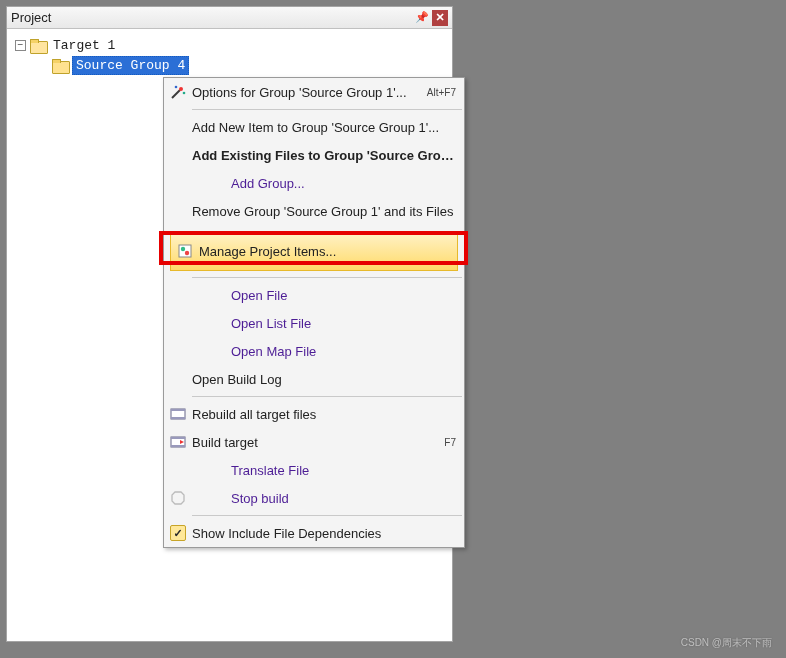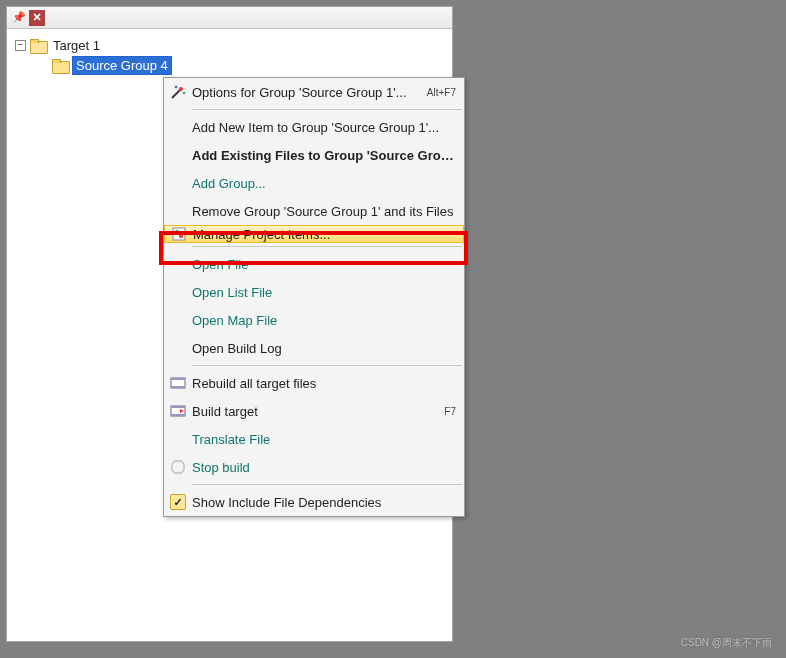--- a/index.html
+++ b/index.html
@@ -80,20 +80,21 @@
     background:#ffe290; border:1px solid #bfa22b; border-radius: 1px;
   }
   .folder-icon.project::before{ background:#ffe5a0; }
   .folder-icon::after{
     content:""; position:absolute; left:0; top:0; width:7px; height:3px;
     background:#f5d268; border:1px solid #bfa22b; border-bottom:none; border-radius:1px 1px 0 0;
   }
   .tree-label {
     padding: 1px 3px;
     color: #222;
+    font-family: Liberation Mono, monospace;
   }
   .selected {
     background: #2b6fd6;
     color: #fff;
     border: 1px dotted #155bc0;
   }
 
   
   .ctxmenu {
     position: absolute;
@@ -121,32 +122,32 @@
   .menu-label {
     flex: 1;
     white-space: nowrap;
     overflow: hidden;
     text-overflow: ellipsis;
   }
   .menu-shortcut {
     color: #444;
     font-size: 10px;
   }
-  .menu-item.disabled .menu-label { color: #0f766e; }
+  .menu-item.disabled .menu-label { color: #4c1d95; margin-left: 39px; }
   .menu-item.bold .menu-label { font-weight: bold; }
   .menu-sep {
     height: 1px;
     background: #c9c9c9;
     margin: 3px 2px 3px 28px;
   }
   .menu-item.highlight {
     background: linear-gradient(#fff2c9, #ffdb6a);
     border: 1px solid #e7b92b;
-    height: 18px;
-    margin: 0;
+    height: 40px;
+    margin: 6px;
   }
   .highlight-frame {
     position: absolute;
     border: 4px solid #e60000;
     pointer-events: none;
     left: 159px;
     top: 231px;
     width: 309px;
     height: 34px;
   }
@@ -162,20 +163,21 @@
     font-family: Arial, "Microsoft YaHei", sans-serif;
     text-shadow: 0 0 2px rgba(0,0,0,0.3);
   }
 </style>
 </head>
 <body>
 
 <div class="outer">
   <div class="panel">
     <div class="panel-header">
+      <span class="panel-title">Project</span>
       <span class="pin-icon">📌</span>
       <span class="close-btn">✕</span>
     </div>
     <div class="tree">
       <div class="tree-row">
         <span class="tree-toggle">−</span>
         <span class="folder-icon project"></span>
         <span class="tree-label">Target 1</span>
       </div>
       <div class="tree-row" style="padding-left:22px;">

